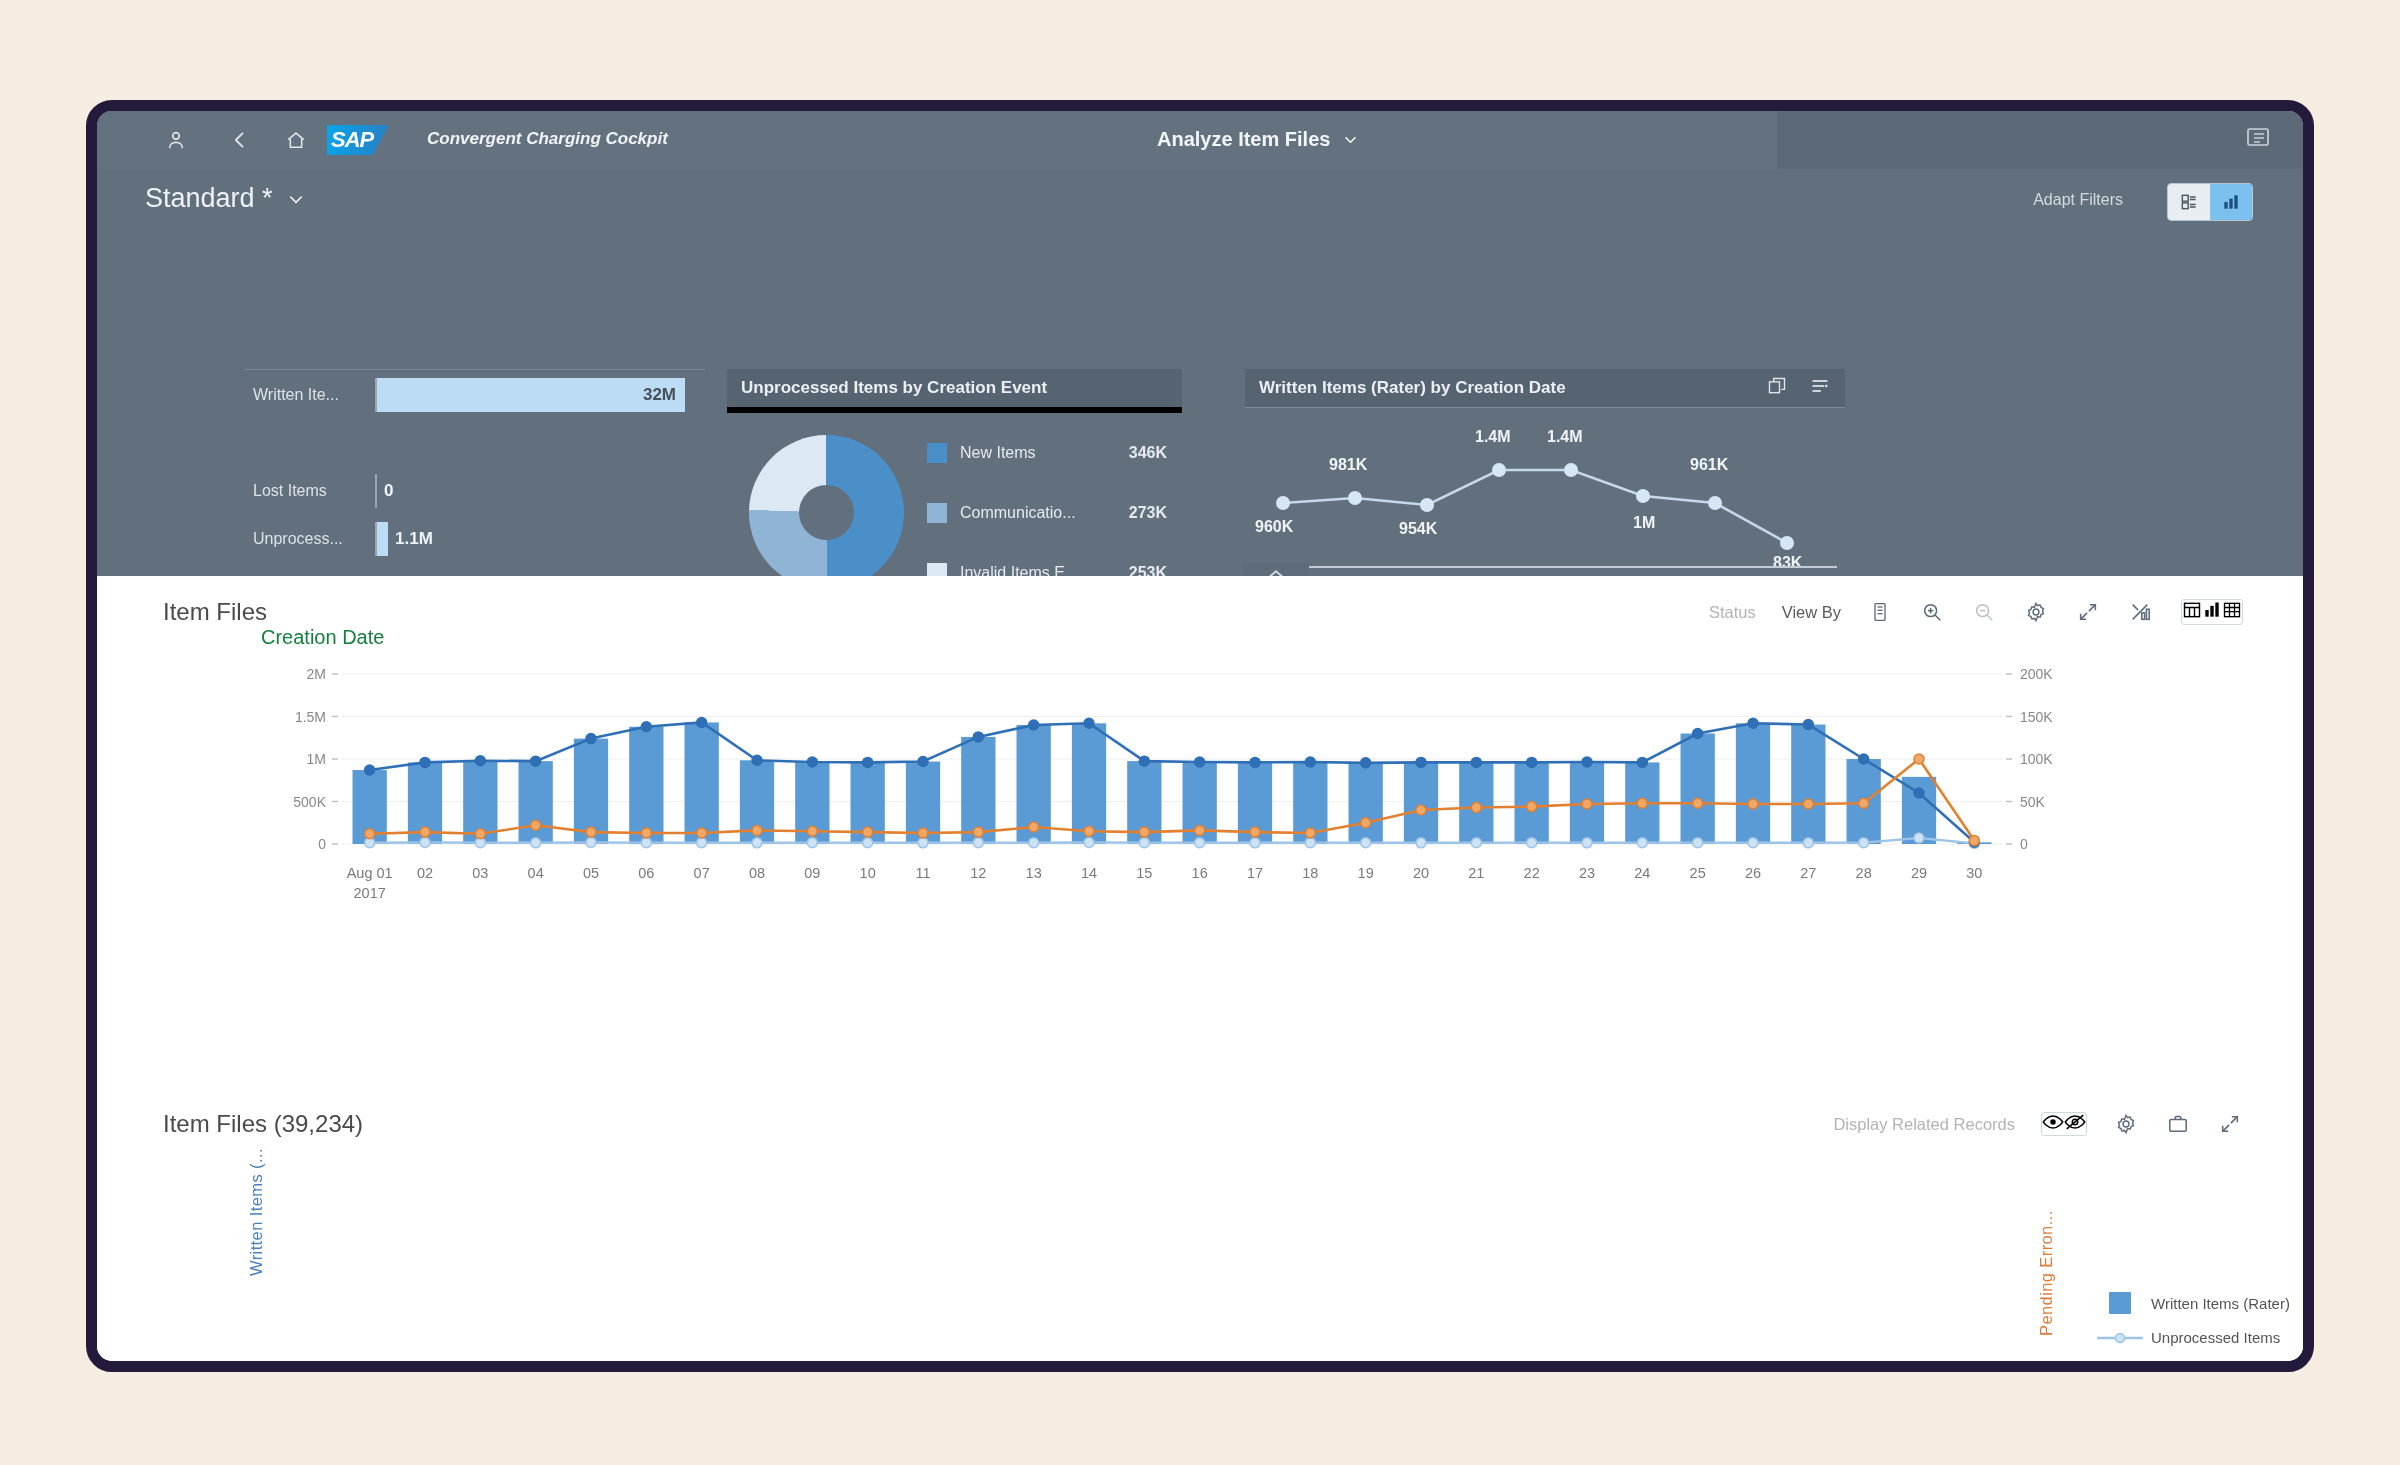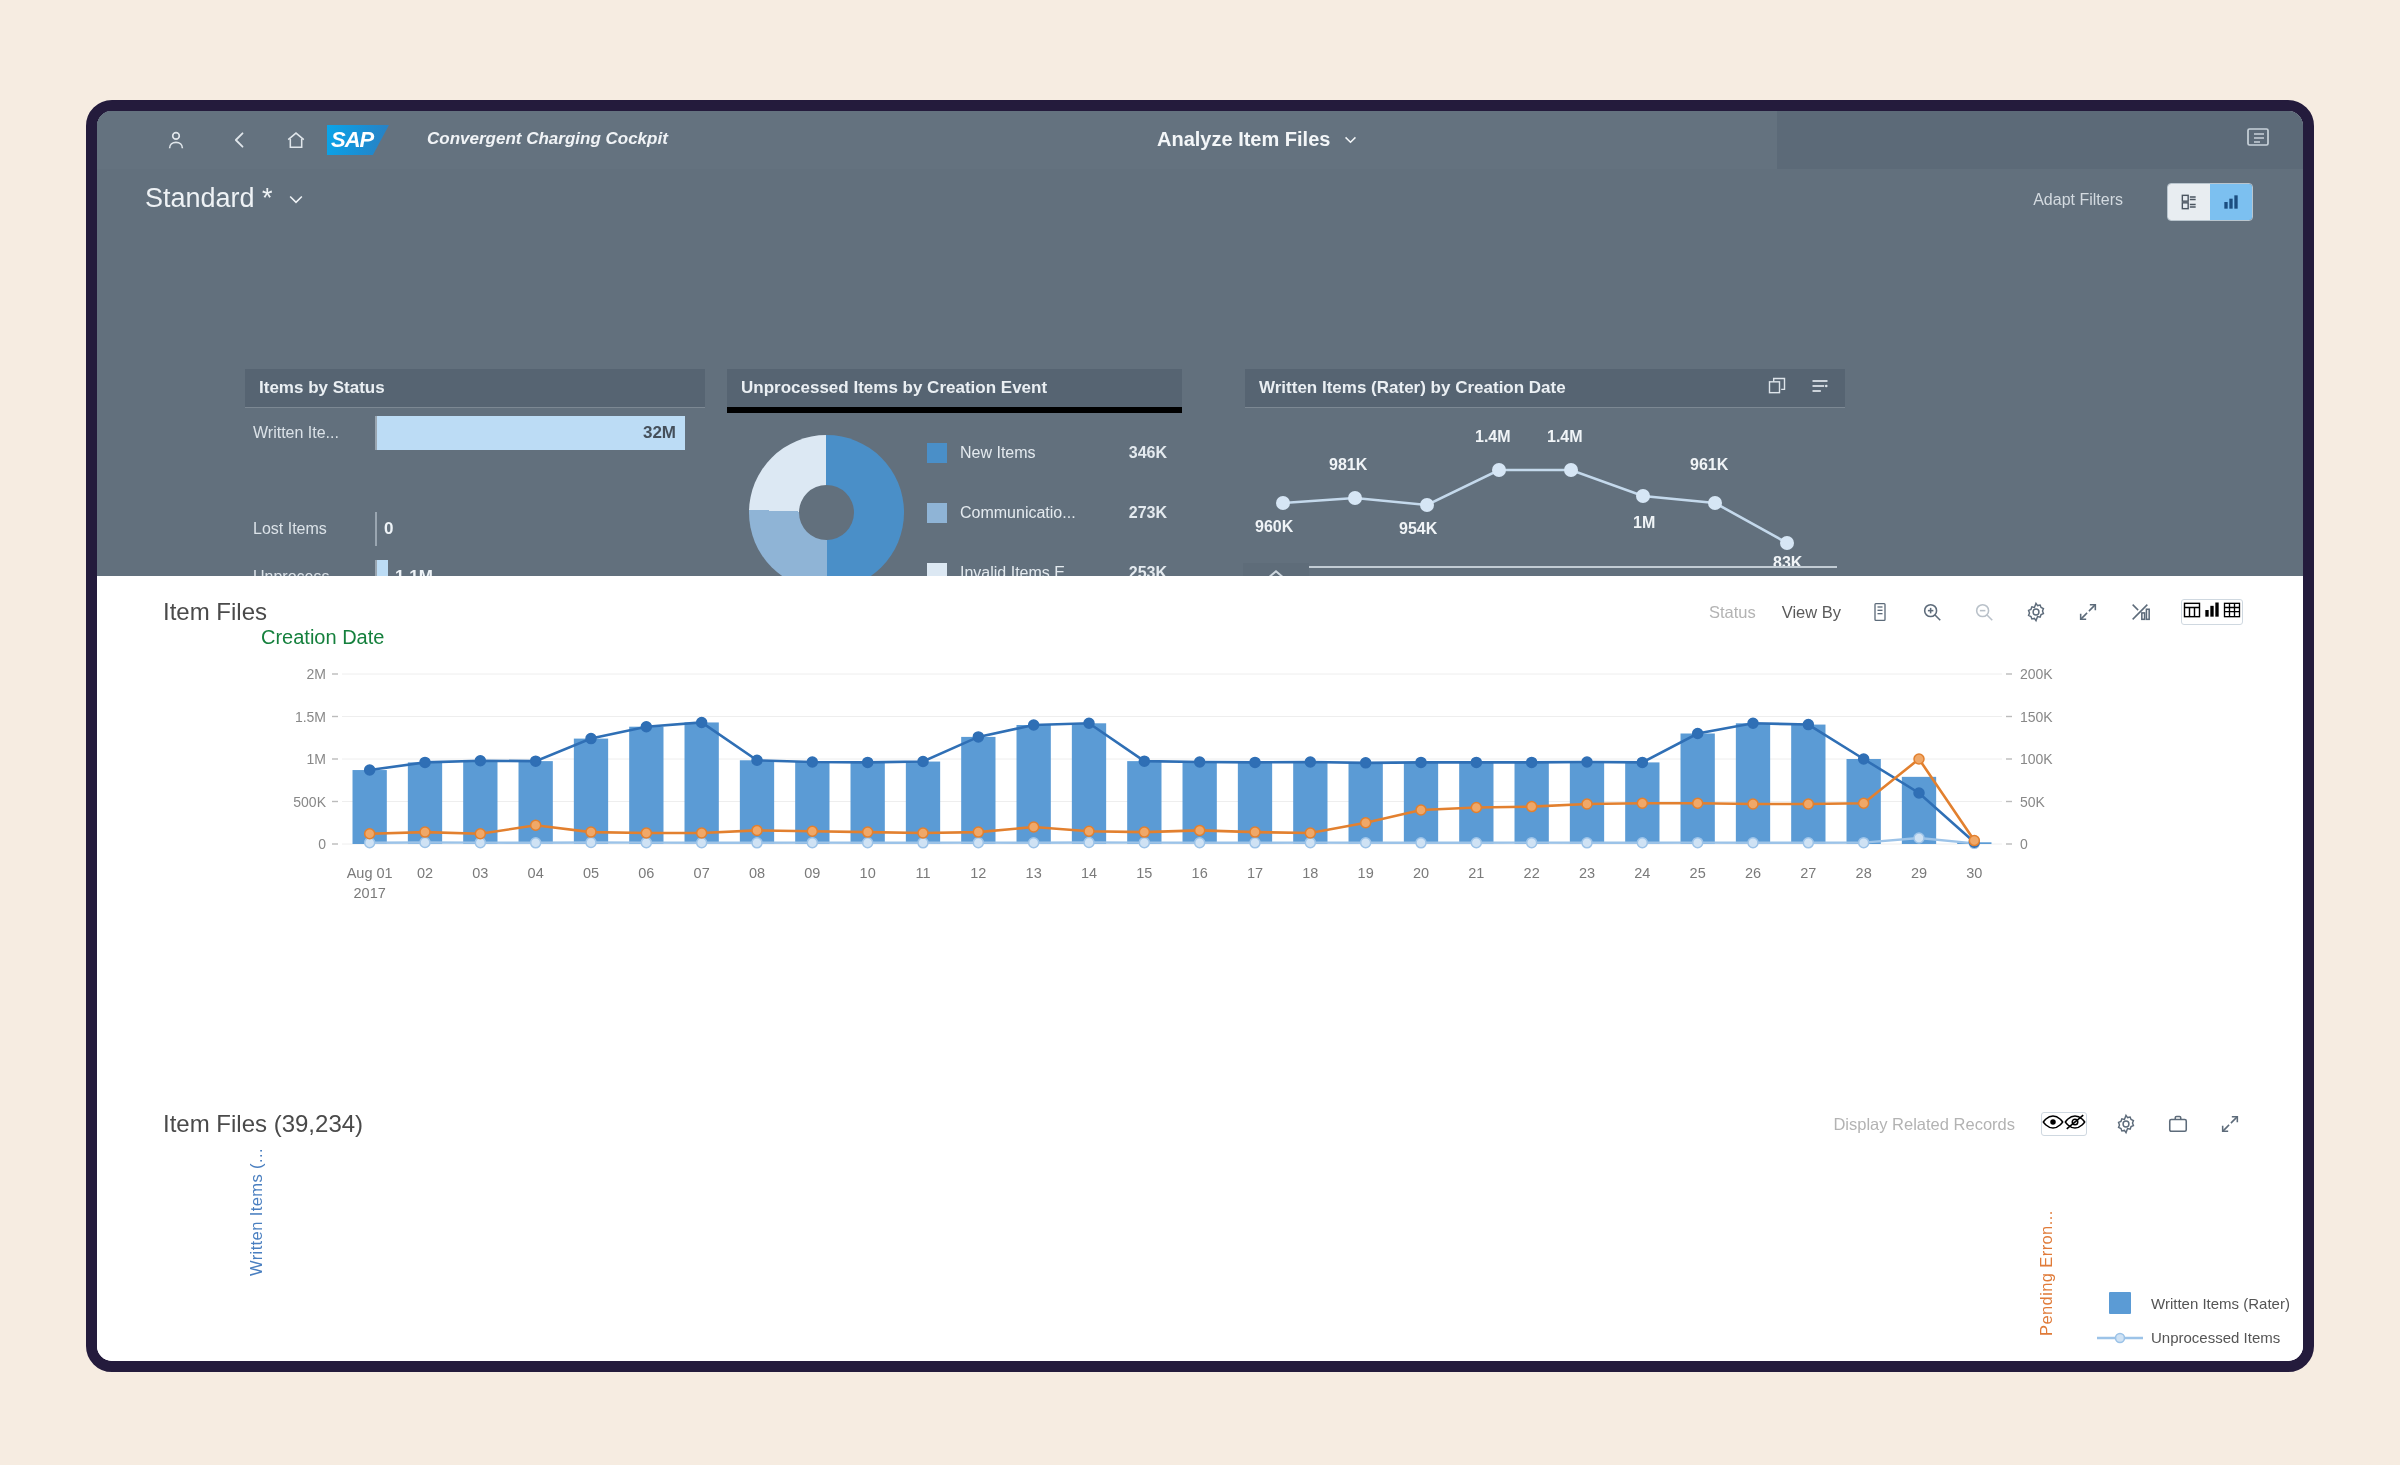--- a/index.html
+++ b/index.html
@@ -162,23 +162,20 @@
           <svg width="20" height="20" viewBox="0 0 24 24" fill="#1c4e80">
             <rect x="4" y="12" width="4" height="8"></rect>
               <rect x="10" y="8" width="4" height="12"></rect>
             <rect x="16" y="4" width="4" height="16"></rect>
             </svg>
         </div>
       </div>
     </div>
 
     <div class="card" id="card-status">
-      <div class="card-hd">
-        <span>Items by Status</span>
-      </div>
       <div class="card-bd">
         <div class="bar-row" style="top:8px;width:440px">
           <div class="bar-lbl">Written Ite...</div>
           <div class="bar-track">
             <div class="bar-fill" style="width:100%">32M</div>
           </div>
         </div>
         <div class="bar-row" style="top:104px;width:440px">
           <div class="bar-lbl">Lost Items</div>
           <div class="bar-track">

